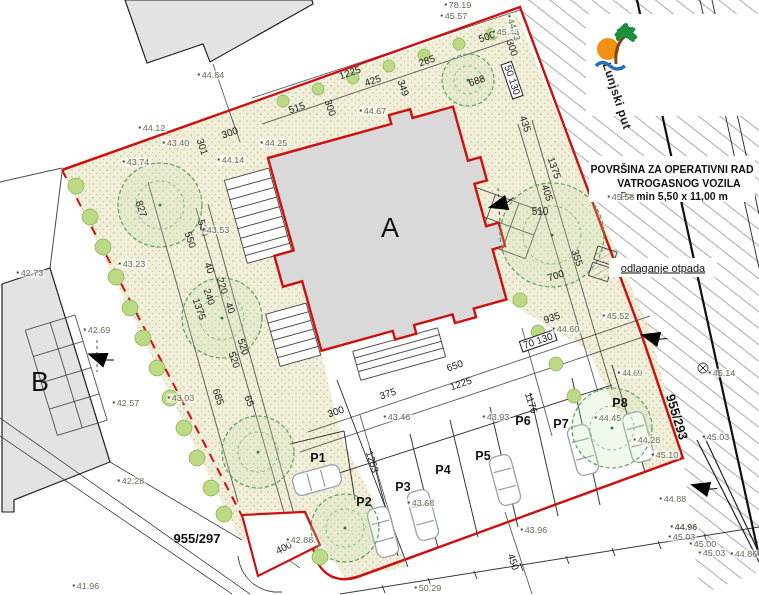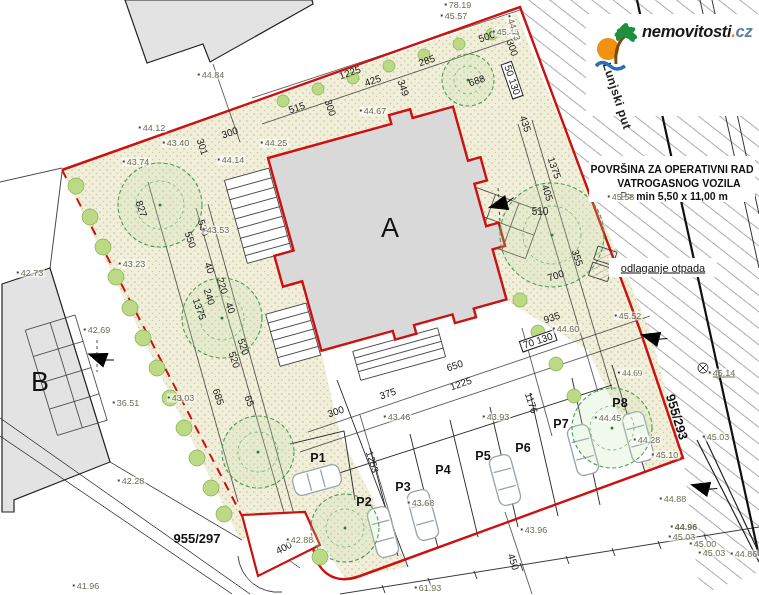--- a/index.html
+++ b/index.html
@@ -267,21 +267,21 @@
       <span class="lbl road" style="left: 617px; top: 96px; transform: translate(-50%, -50%) rotate(72deg);">Lunjski put</span>
       <span class="lbl note" style="left: 672px; top: 169px; transform: translate(-50%, -50%) rotate(0deg);">POVRŠINA ZA OPERATIVNI RAD</span>
       <span class="lbl note" style="left: 679px; top: 183px; transform: translate(-50%, -50%) rotate(0deg);">VATROGASNOG VOZILA</span>
       <span class="lbl note" style="left: 674px; top: 196px; transform: translate(-50%, -50%) rotate(0deg);">P&gt; min 5,50 x 11,00 m</span>
       <span class="lbl noteu" style="left: 663px; top: 268px; transform: translate(-50%, -50%) rotate(0deg);">odlaganje otpada</span>
       <span class="lbl park" style="left: 318px; top: 458px; transform: translate(-50%, -50%) rotate(0deg);">P1</span>
       <span class="lbl park" style="left: 364px; top: 502px; transform: translate(-50%, -50%) rotate(0deg);">P2</span>
       <span class="lbl park" style="left: 403px; top: 487px; transform: translate(-50%, -50%) rotate(0deg);">P3</span>
       <span class="lbl park" style="left: 443px; top: 470px; transform: translate(-50%, -50%) rotate(0deg);">P4</span>
       <span class="lbl park" style="left: 483px; top: 456px; transform: translate(-50%, -50%) rotate(0deg);">P5</span>
-      <span class="lbl park" style="left: 523px; top: 448px; transform: translate(-50%, -50%) rotate(0deg);">P6</span>
+      <span class="lbl park" style="left: 523px; top: 421px; transform: translate(-50%, -50%) rotate(0deg);">P6</span>
       <span class="lbl park" style="left: 561px; top: 424px; transform: translate(-50%, -50%) rotate(0deg);">P7</span>
       <span class="lbl park" style="left: 620px; top: 403px; transform: translate(-50%, -50%) rotate(0deg);">P8</span>
       <span class="lbl dim" style="left: 487px; top: 37px; transform: translate(-50%, -50%) rotate(-19deg);">500</span>
       <span class="lbl dim" style="left: 512px; top: 48px; transform: translate(-50%, -50%) rotate(71deg);">300</span>
       <span class="lbl dim" style="left: 427px; top: 61px; transform: translate(-50%, -50%) rotate(-19deg);">285</span>
       <span class="lbl dim" style="left: 350px; top: 73px; transform: translate(-50%, -50%) rotate(-19deg);">1225</span>
       <span class="lbl dim" style="left: 373px; top: 81px; transform: translate(-50%, -50%) rotate(-19deg);">425</span>
       <span class="lbl dim" style="left: 403px; top: 88px; transform: translate(-50%, -50%) rotate(71deg);">349</span>
       <span class="lbl dim" style="left: 477px; top: 81px; transform: translate(-50%, -50%) rotate(-19deg);">688</span>
       <span class="lbl dim" style="left: 297px; top: 108px; transform: translate(-50%, -50%) rotate(-19deg);">515</span>
@@ -325,57 +325,56 @@
       <span class="lbl lev" style="left: 373px; top: 111px; transform: translate(-50%, -50%) rotate(0deg);">44.67</span>
       <span class="lbl lev" style="left: 152px; top: 128px; transform: translate(-50%, -50%) rotate(0deg);">44.12</span>
       <span class="lbl lev" style="left: 176px; top: 143px; transform: translate(-50%, -50%) rotate(0deg);">43.40</span>
       <span class="lbl lev" style="left: 274px; top: 143px; transform: translate(-50%, -50%) rotate(0deg);">44.25</span>
       <span class="lbl lev" style="left: 231px; top: 160px; transform: translate(-50%, -50%) rotate(0deg);">44.14</span>
       <span class="lbl lev" style="left: 136px; top: 162px; transform: translate(-50%, -50%) rotate(0deg);">43.74</span>
       <span class="lbl lev" style="left: 216px; top: 230px; transform: translate(-50%, -50%) rotate(0deg);">43.53</span>
       <span class="lbl lev" style="left: 132px; top: 264px; transform: translate(-50%, -50%) rotate(0deg);">43.23</span>
       <span class="lbl lev" style="left: 181px; top: 398px; transform: translate(-50%, -50%) rotate(0deg);">43.03</span>
       <span class="lbl lev" style="left: 97px; top: 330px; transform: translate(-50%, -50%) rotate(0deg);">42.69</span>
-      <span class="lbl lev" style="left: 126px; top: 403px; transform: translate(-50%, -50%) rotate(0deg);">36.51</span>
+      <span class="lbl lev" style="left: 126px; top: 403px; transform: translate(-50%, -50%) rotate(0deg);">42.57</span>
       <span class="lbl lev" style="left: 30px; top: 273px; transform: translate(-50%, -50%) rotate(0deg);">42.73</span>
       <span class="lbl lev" style="left: 131px; top: 481px; transform: translate(-50%, -50%) rotate(0deg);">42.28</span>
       <span class="lbl lev" style="left: 86px; top: 586px; transform: translate(-50%, -50%) rotate(0deg);">41.96</span>
       <span class="lbl lev" style="left: 300px; top: 540px; transform: translate(-50%, -50%) rotate(0deg);">42.88</span>
       <span class="lbl lev" style="left: 397px; top: 417px; transform: translate(-50%, -50%) rotate(0deg);">43.46</span>
       <span class="lbl lev" style="left: 496px; top: 417px; transform: translate(-50%, -50%) rotate(0deg);">43.93</span>
       <span class="lbl lev" style="left: 421px; top: 503px; transform: translate(-50%, -50%) rotate(0deg); text-align: right;">43.68</span>
       <span class="lbl lev" style="left: 566px; top: 329px; transform: translate(-50%, -50%) rotate(0deg);">44.60</span>
-      <span class="lbl lev" style="left: 616px; top: 316px; transform: translate(-50%, -50%) rotate(0deg); margin-left: 12px;">45.52</span>
+      <span class="lbl lev" style="left: 616px; top: 316px; transform: translate(-50%, -50%) rotate(0deg);">45.52</span>
       <span class="lbl lev" style="left: 621px; top: 197px; transform: translate(-50%, -50%) rotate(0deg);">45.58</span>
       <span class="lbl lev" style="left: 630px; top: 373px; transform: translate(-50%, -50%) rotate(0deg); font-family: Liberation Serif, serif;">44.69</span>
       <span class="lbl lev" style="left: 608px; top: 418px; transform: translate(-50%, -50%) rotate(0deg);">44.45</span>
       <span class="lbl lev" style="left: 647px; top: 440px; transform: translate(-50%, -50%) rotate(0deg);">44.28</span>
       <span class="lbl lev" style="left: 665px; top: 455px; transform: translate(-50%, -50%) rotate(0deg);">45.10</span>
       <span class="lbl lev" style="left: 673px; top: 499px; transform: translate(-50%, -50%) rotate(0deg);">44.88</span>
       <span class="lbl lev" style="left: 684px; top: 527px; transform: translate(-50%, -50%) rotate(0deg); font-weight: bold;">44.96</span>
       <span class="lbl lev" style="left: 682px; top: 537px; transform: translate(-50%, -50%) rotate(0deg);">45.03</span>
       <span class="lbl lev" style="left: 703px; top: 544px; transform: translate(-50%, -50%) rotate(0deg);">45.00</span>
       <span class="lbl lev" style="left: 712px; top: 553px; transform: translate(-50%, -50%) rotate(0deg);">45.03</span>
       <span class="lbl lev" style="left: 744px; top: 554px; transform: translate(-50%, -50%) rotate(0deg);">44.86</span>
       <span class="lbl lev" style="left: 534px; top: 530px; transform: translate(-50%, -50%) rotate(0deg);">43.96</span>
-      <span class="lbl lev" style="left: 428px; top: 588px; transform: translate(-50%, -50%) rotate(0deg);">61.93</span>
-      <span class="lbl lev" style="left: 722px; top: 373px; transform: translate(-50%, -50%) rotate(0deg); text-decoration: underline;">45.14</span>
+      <span class="lbl lev" style="left: 428px; top: 588px; transform: translate(-50%, -50%) rotate(0deg);">50.29</span>
+      <span class="lbl lev" style="left: 722px; top: 373px; transform: translate(-50%, -50%) rotate(0deg);">45.14</span>
       <span class="lbl lev" style="left: 716px; top: 437px; transform: translate(-50%, -50%) rotate(0deg);">45.03</span>
     </div>
 
 <div id="logo">
   <svg width="46" height="50" viewBox="0 0 46 50">
     <circle cx="16" cy="27" r="11" fill="#f29111"></circle>
     <path d="M24,42 C23,30 26,20 33,14" stroke="#7a4a12" stroke-width="3" fill="none"></path>
     <g fill="#1e8f3e">
       <ellipse cx="33" cy="10" rx="11" ry="4" transform="rotate(-18 33 10)"></ellipse>
       <ellipse cx="35" cy="12" rx="11" ry="4" transform="rotate(22 35 12)"></ellipse>
       <ellipse cx="30" cy="10" rx="10" ry="4" transform="rotate(-60 30 10)"></ellipse>
       <ellipse cx="37" cy="11" rx="10" ry="4" transform="rotate(60 37 11)"></ellipse>
     </g>
     <path d="M4,44 q6,-7 14,0 q7,6 15,0" stroke="#2a6fb8" stroke-width="3.5" fill="none"></path>
   </svg>
   <div class="txt">
-    <div><span>nemovitosti</span><span class="dot">.</span><span class="cz">cz</span></div>
   </div>
 </div>
 
 </div>
 
 </body></html>

